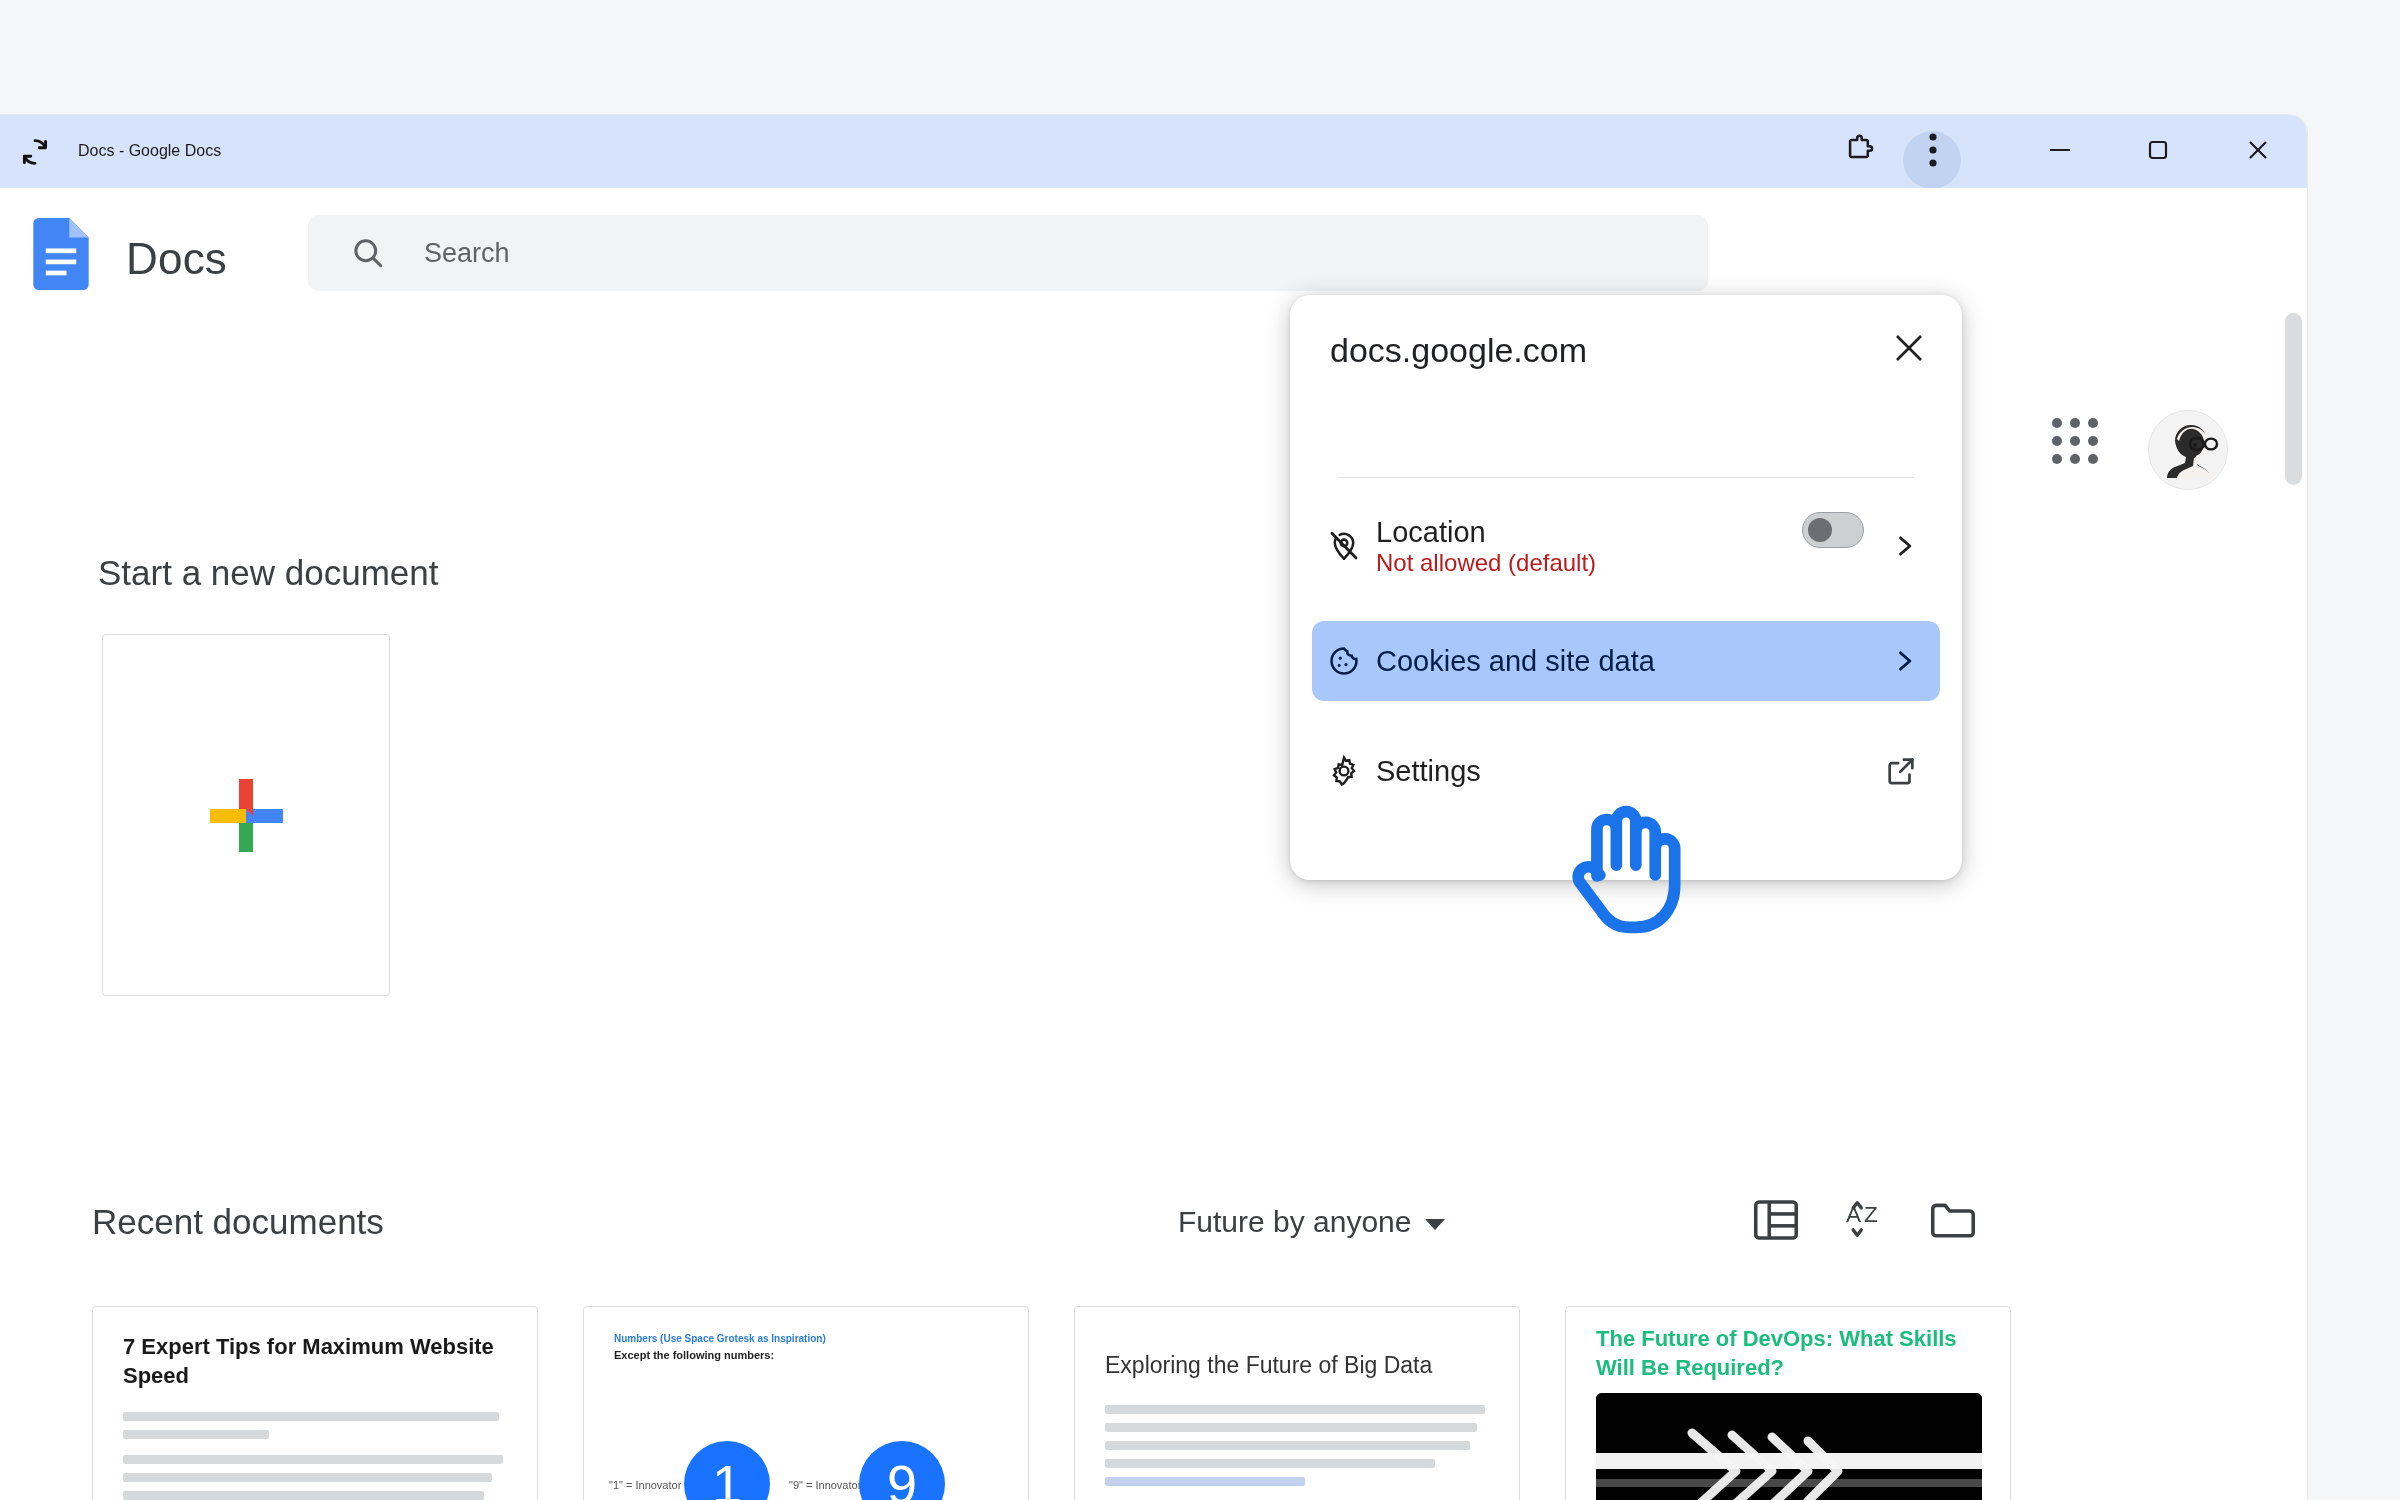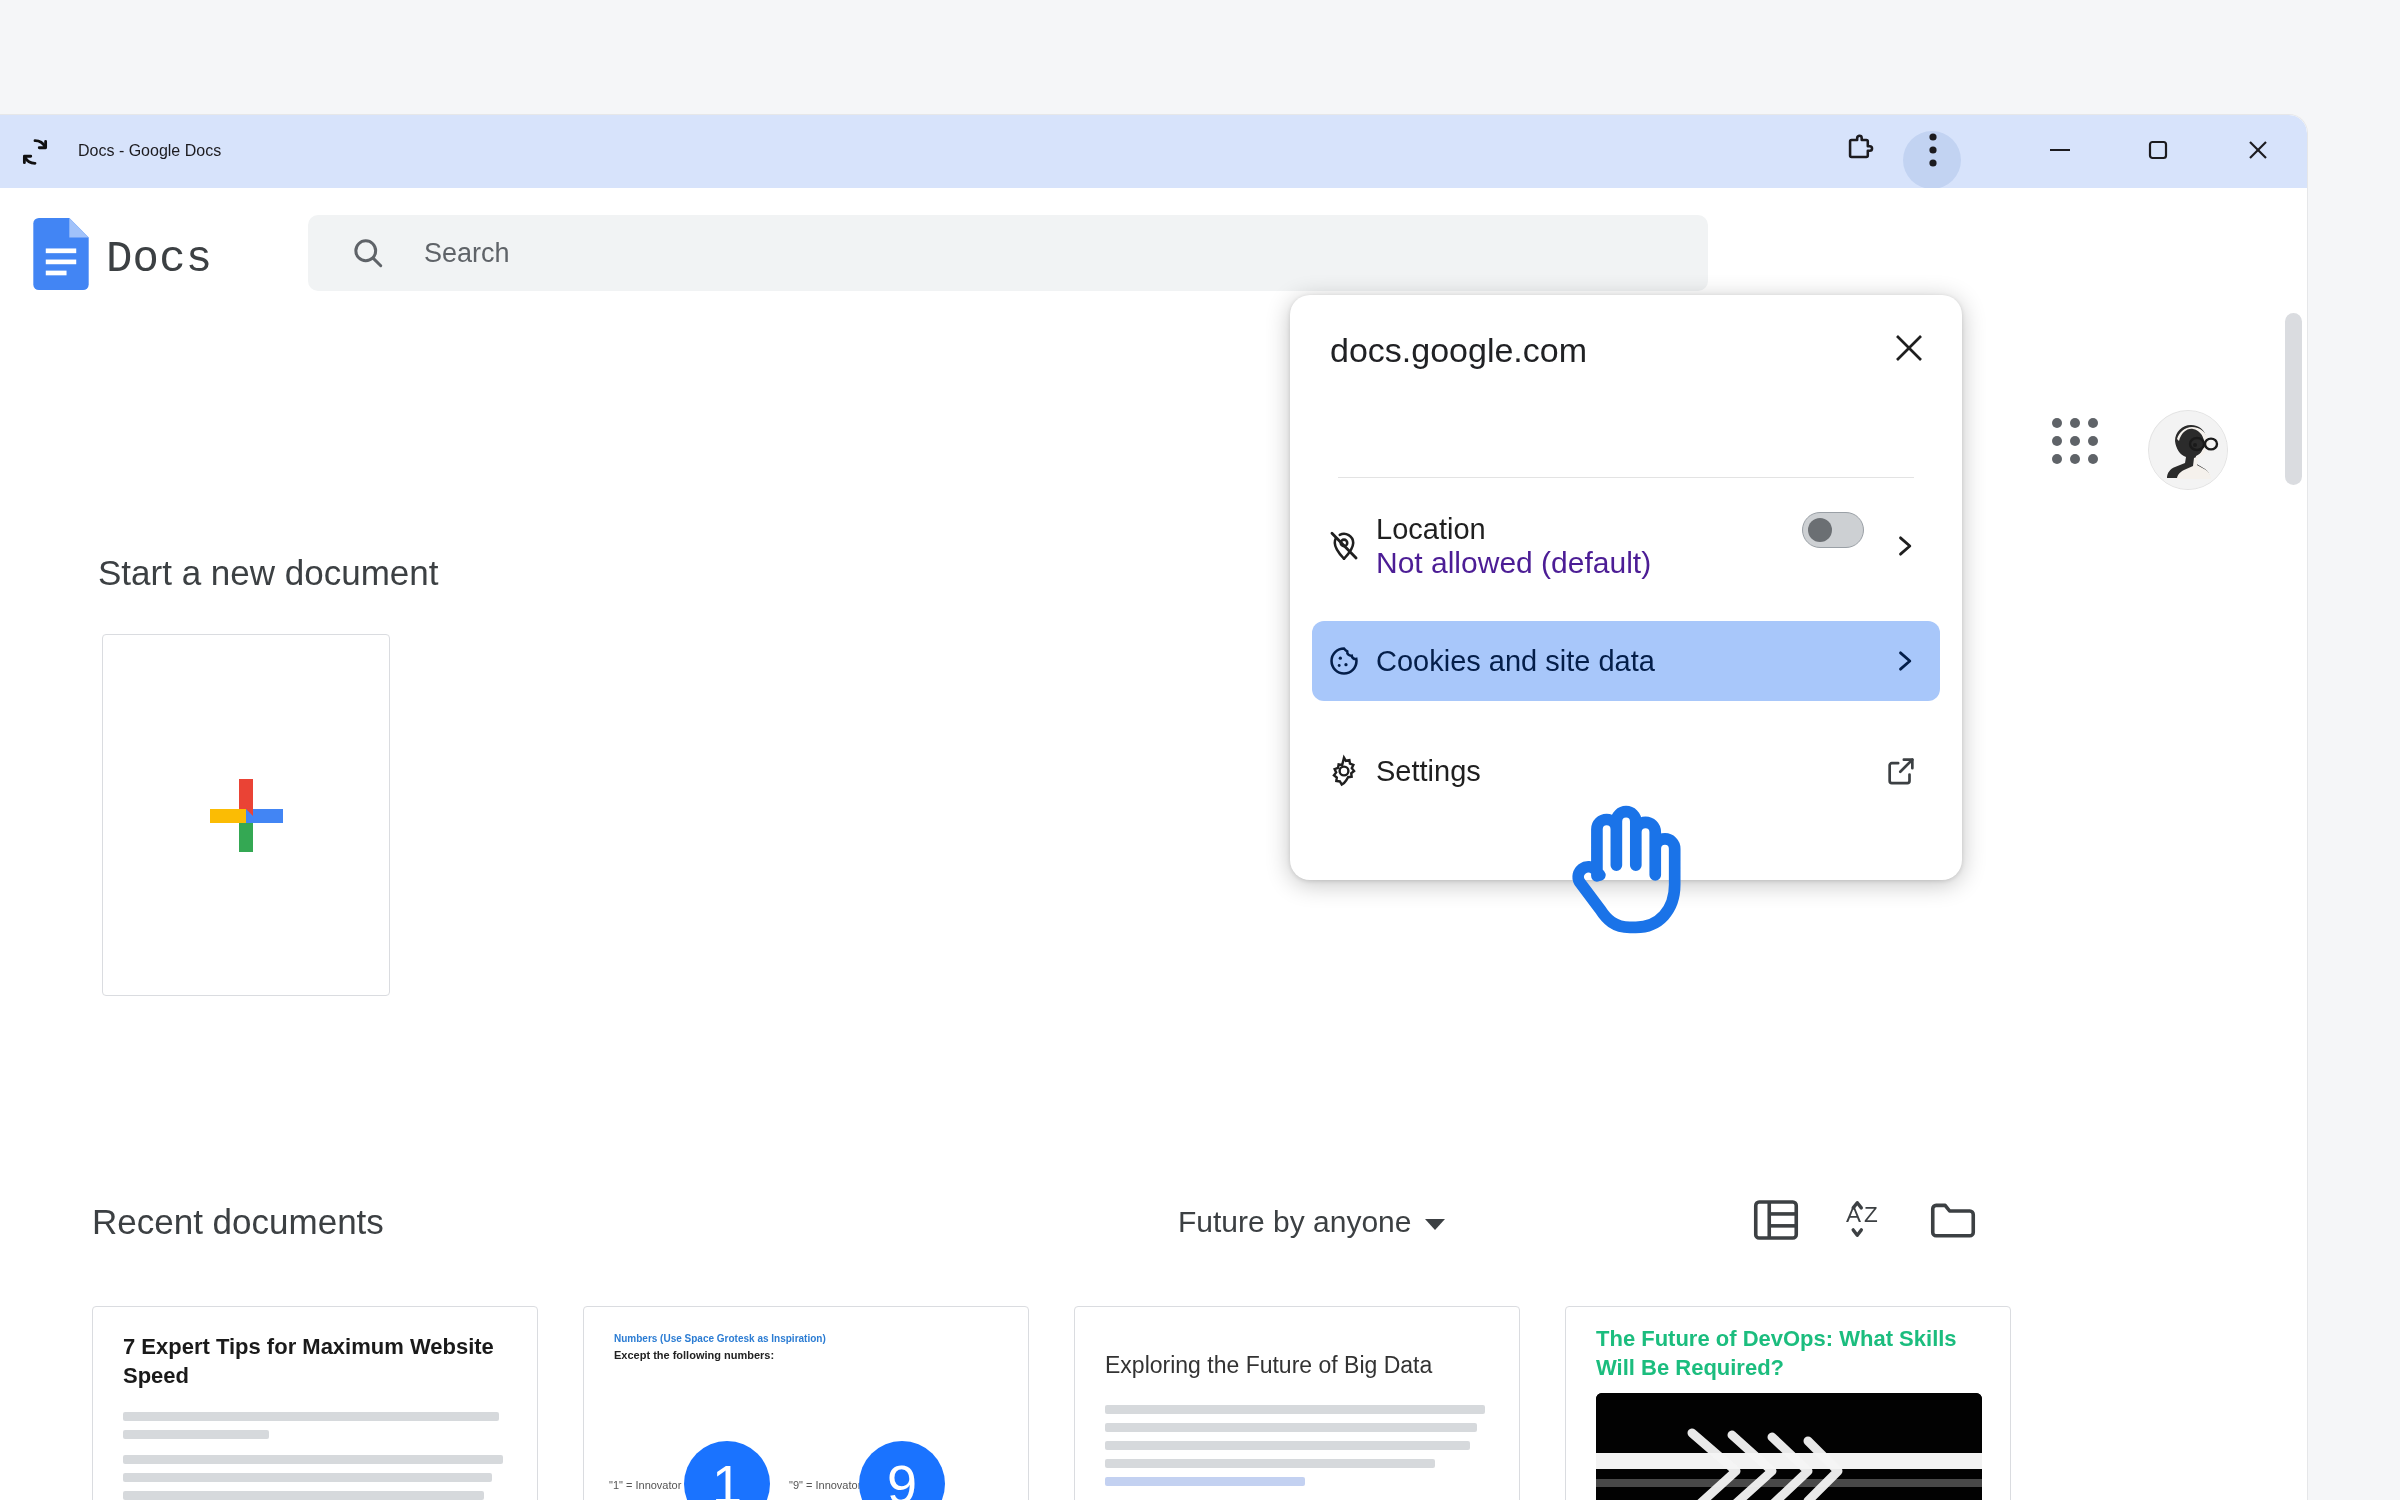--- a/index.html
+++ b/index.html
@@ -64,22 +64,22 @@
   
   #docs-header {
     position: absolute; left: 0; top: 0;
     width: 2307px; height: 130px;
   }
   #docs-logo {
     position: absolute; left: 33px; top: 30px;
     width: 56px; height: 72px;
   }
   #docs-wordmark {
-    position: absolute; left: 106px; top: 46px;
-    font-size: 44px; color: #3c4043; letter-spacing: 0.2px; font-family: Liberation Mono, monospace;
+    position: absolute; left: 126px; top: 46px;
+    font-size: 44px; color: #3c4043; letter-spacing: 0.2px;
   }
   #search-bar {
     position: absolute; left: 308px; top: 27px;
     width: 1400px; height: 76px;
     background: #f1f3f4; border-radius: 10px;
   }
   #search-icon {
     position: absolute; left: 42px; top: 20px;
     width: 36px; height: 36px;
   }
@@ -221,21 +221,21 @@
   #row-connection { top: 90px; height: 78px; }
   #row-location   { top: 196px; height: 110px; }
   #row-cookies    { top: 326px; height: 80px; background: #a8c7fa; }
   #row-settings   { top: 436px; height: 80px; }
   .row-icon {
     width: 64px; min-width: 64px;
     display: flex; align-items: center; justify-content: center;
   }
   .row-label { font-size: 29px; color: #1f1f1f; }
   .row-label.blue { color: #041e49; }
-  .row-sub { font-size: 30px; color: #4c1d95; }
+  .row-sub { font-size: 24px; color: #b91c1c; }
   .row-chevron {
     position: absolute; right: 22px; top: 50%;
     transform: translateY(-50%);
     width: 28px; height: 28px;
   }
   .popup-divider {
     position: absolute; left: 48px; width: 576px; height: 1px;
     background: #e3e3e3;
   }
   #divider-1 { top: 182px; }

